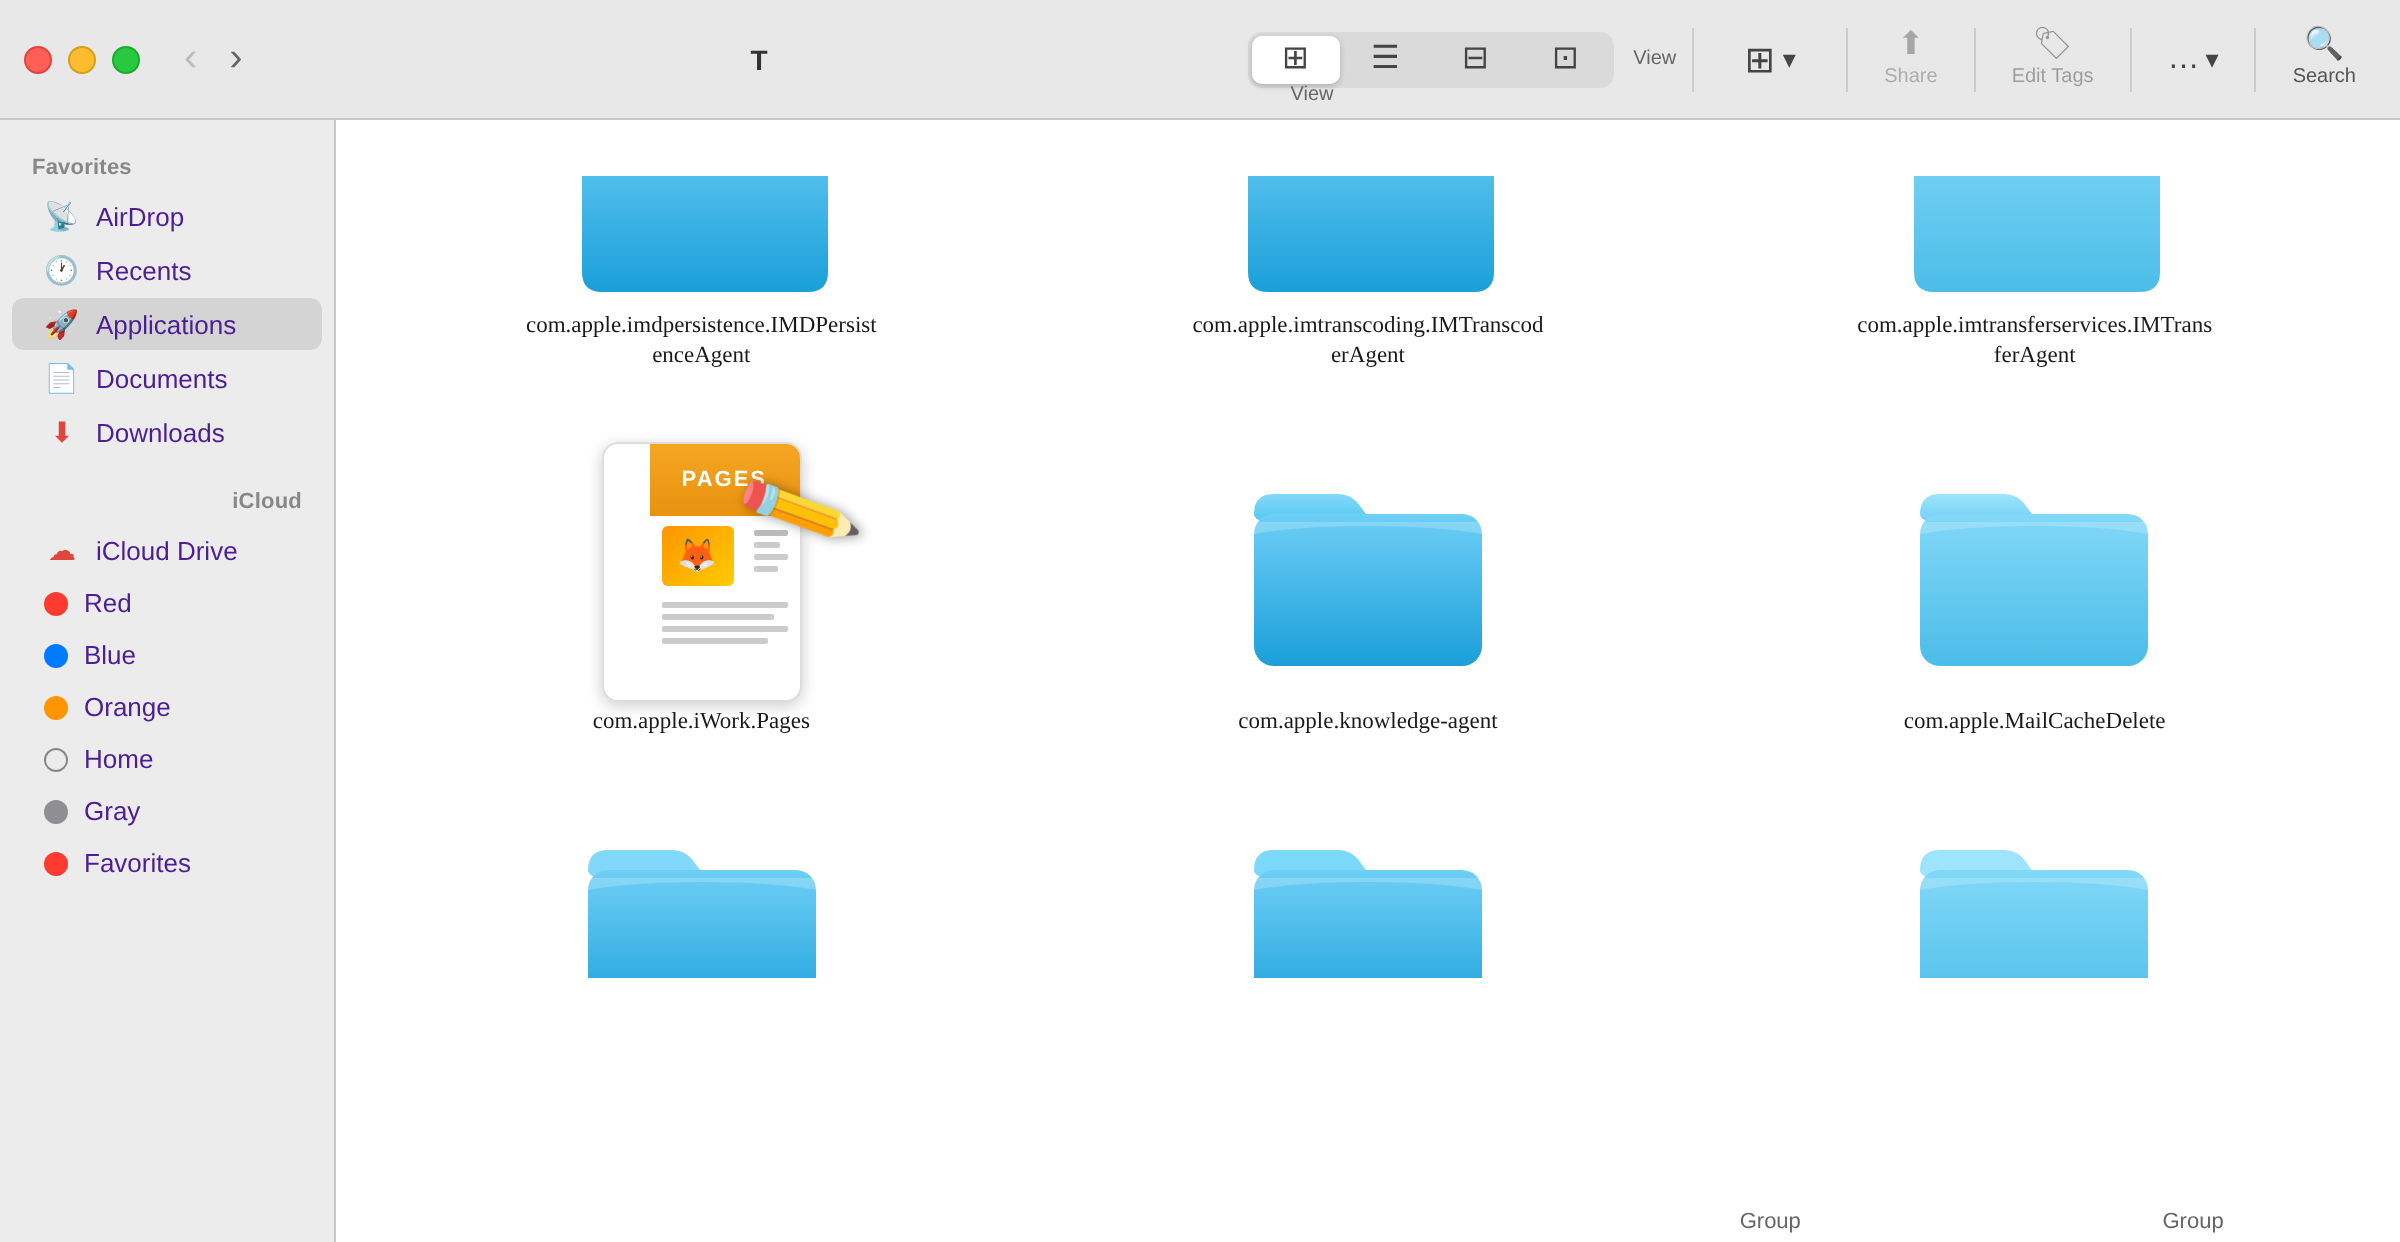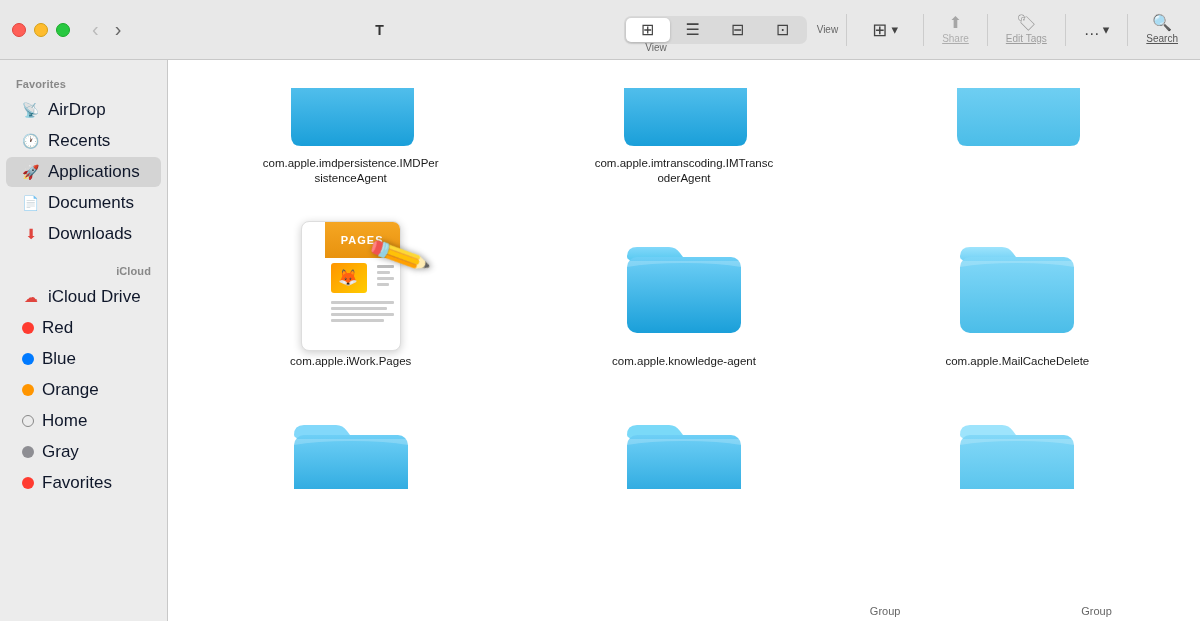--- a/index.html
+++ b/index.html
@@ -93,21 +93,21 @@
       border: none;
       cursor: pointer;
       padding: 4px 10px;
       border-radius: 5px;
       min-width: 44px;
       gap: 2px;
     }
     .toolbar-btn.active { background: white; box-shadow: 0 1px 3px rgba(0,0,0,0.2); }
 
     .toolbar-btn .icon { font-size: 16px; color: #444; line-height: 1; }
-    .toolbar-btn .label { font-size: 10px; color: #555; text-decoration: underline; }
+    .toolbar-btn .label { font-size: 10px; color: #555; }
 
     .toolbar-sep {
       width: 1px;
       height: 32px;
       background: #ccc;
       margin: 0 4px;
     }
 
     
     .main-content {
@@ -147,22 +147,22 @@
     .sidebar-item.active { background: rgba(0,0,0,0.1); }
 
     .sidebar-icon {
       font-size: 14px;
       width: 18px;
       text-align: center;
       flex-shrink: 0;
     }
 
     .sidebar-item-label {
-      font-size: 17px;
-      color: #0f172a;
+      font-size: 13px;
+      color: #4c1d95;
       font-weight: 400;
     }
 
     .sidebar-dot {
       width: 12px;
       height: 12px;
       border-radius: 50%;
       flex-shrink: 0;
     }
 
@@ -206,20 +206,21 @@
       justify-content: center;
     }
 
     .file-name {
       font-size: 11.5px;
       color: #1a1a1a;
       text-align: center;
       word-break: break-word;
       max-width: 180px;
       line-height: 1.3;
+      font-family: Liberation Serif, serif;
     }
 
     .pages-doc {
       width: 100px;
       height: 130px;
       background: white;
       border: 1px solid #ddd;
       border-radius: 8px;
       position: relative;
       overflow: hidden;
@@ -450,20 +451,21 @@
               <linearGradient id="folderGrad3" x1="0%" y1="0%" x2="0%" y2="100%">
                 <stop offset="0%" style="stop-color:#82d8f8"></stop>
                 <stop offset="100%" style="stop-color:#4bbde8"></stop>
               </linearGradient>
             </defs>
             <path d="M 5 28 Q 5 18 15 18 L 48 18 Q 55 18 58 24 L 64 32 L 118 32 Q 128 32 128 42 L 128 98 Q 128 108 118 108 L 15 108 Q 5 108 5 98 Z" fill="url(#folderGrad3)"></path>
             <path d="M 5 28 Q 5 18 15 18 L 48 18 Q 55 18 58 24 L 64 32 L 15 32 Q 5 32 5 28 Z" fill="#9ee4fc"></path>
             <path d="M 5 36 L 128 36 L 128 42 Q 110 38 65 38 Q 20 38 5 42 Z" fill="rgba(255,255,255,0.15)"></path>
           </svg>
         </div>
+        <span class="file-name">com.apple.imtransferservices.IMTransferAgent</span>
       </div>
 
       <div class="file-item">
         <div class="file-icon-container" style="position:relative;">
           <div class="pages-doc">
             <div class="pages-header">
               <span class="pages-header-text">PAGES</span>
             </div>
             <div class="pages-body">
               <div style="display:flex;gap:5px;margin-bottom:5px;">

